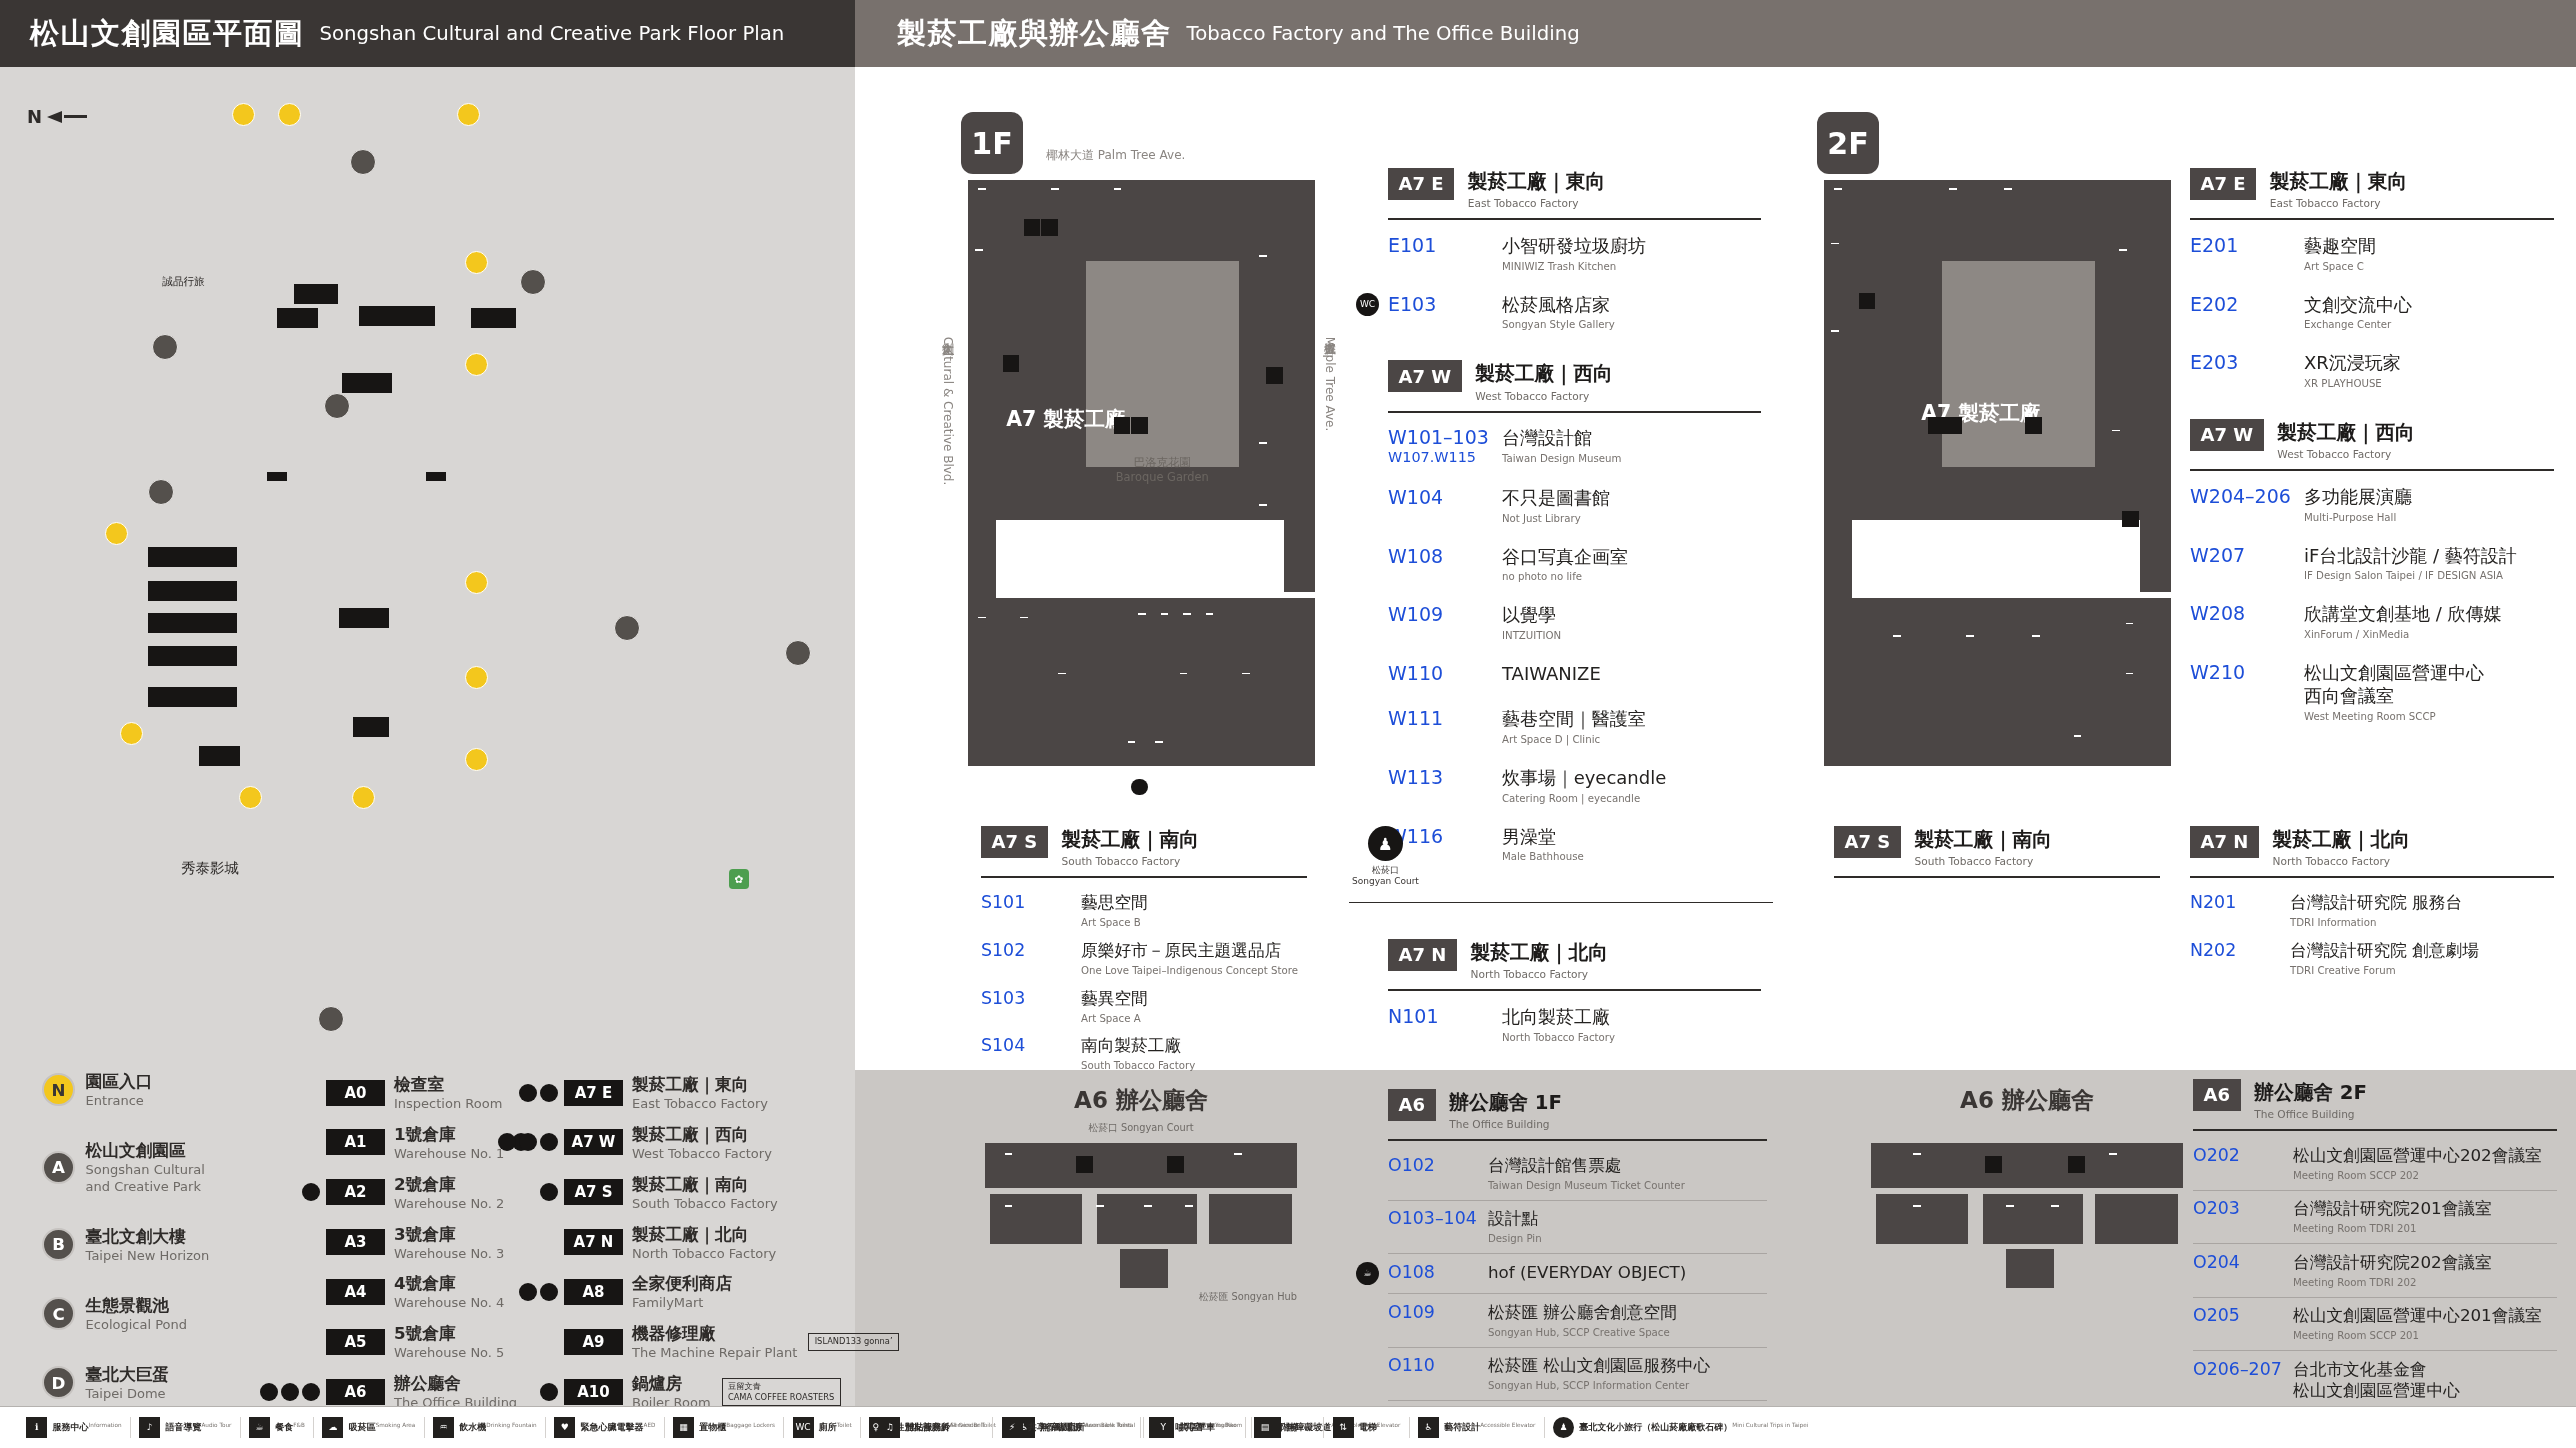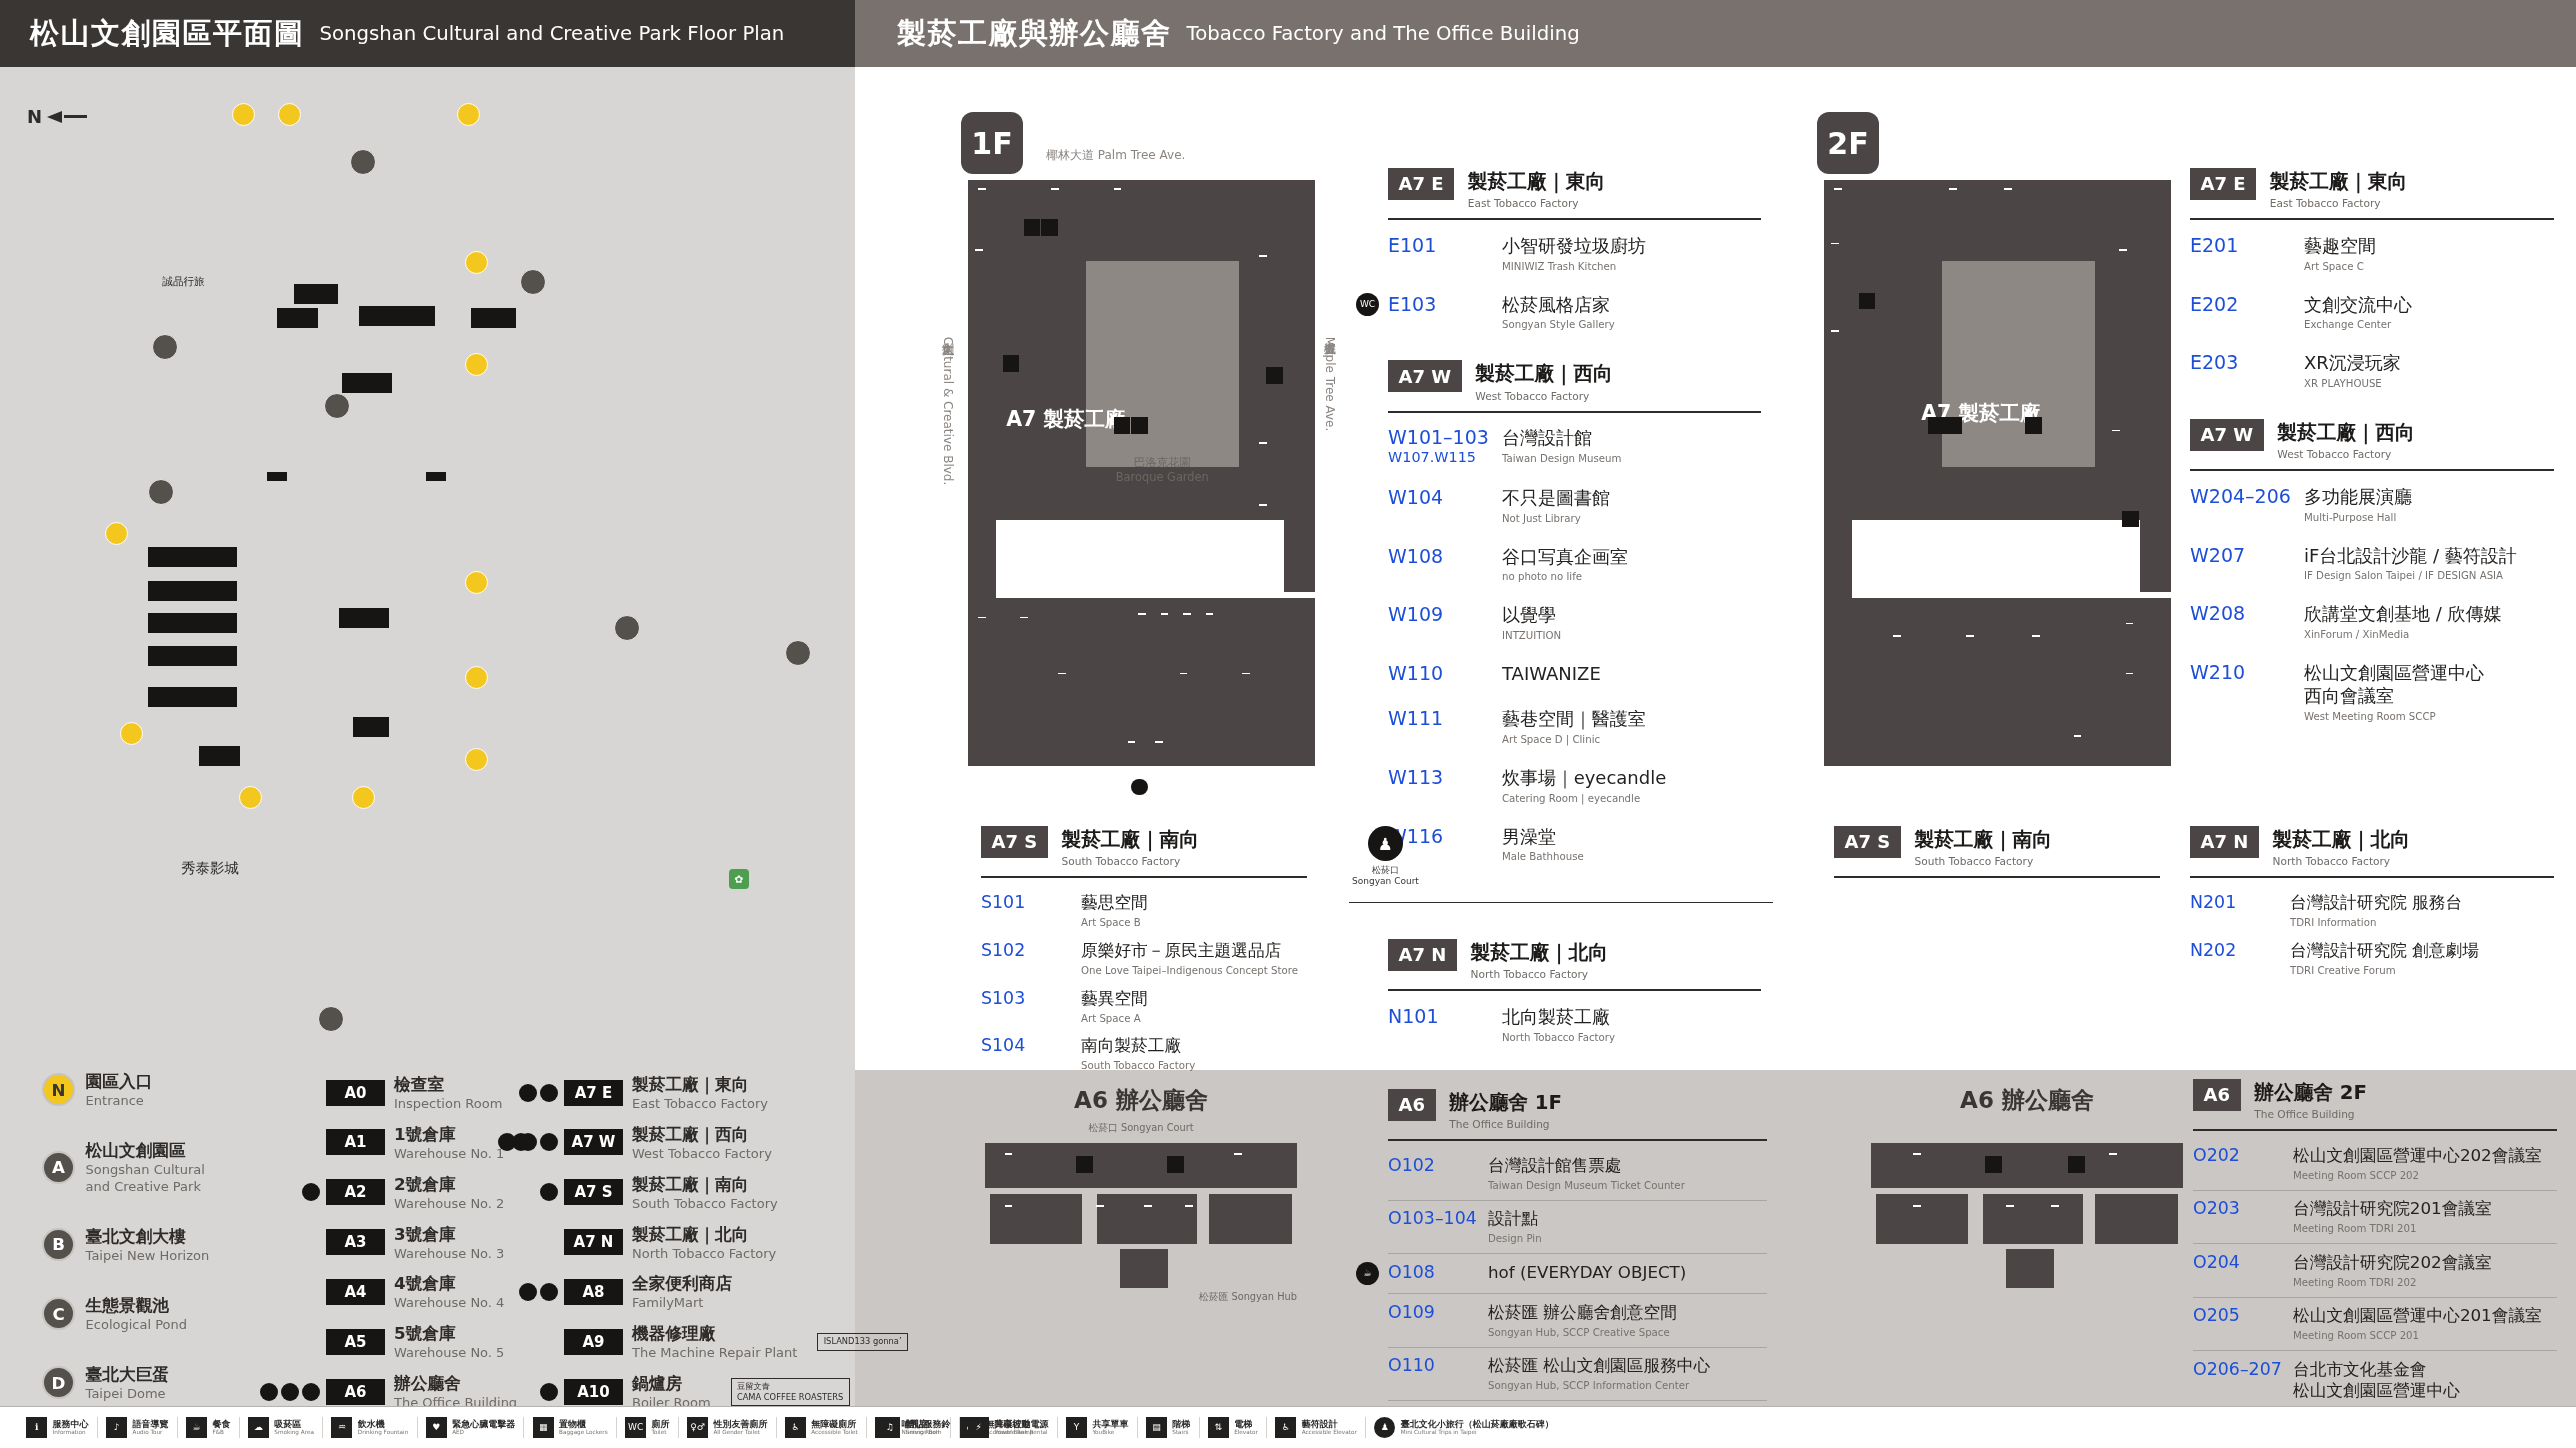--- a/index.html
+++ b/index.html
@@ -46,21 +46,21 @@
   .leg-mark.yellow{background:#f3c71d;color:#3a3634}
   .leg-chip{min-width:59px;height:26px;background:#171514;color:#fff;font-size:15px;font-weight:bold;
     display:flex;align-items:center;justify-content:center;margin-right:9px;flex:none;padding:0 4.5px;box-sizing:border-box}
   .leg-icons{width:64px;display:flex;gap:3px;justify-content:flex-end;margin-right:6px;flex:none}
   .leg-icons-r{display:flex;gap:3px;margin-left:7.6px}
   .leg-ic{width:18px;height:18px;border-radius:50%;background:#171514;color:#fff;font-size:7.6px;
     display:flex;align-items:center;justify-content:center}
   .leg-txt{display:flex;flex-direction:column}
   .leg-zh{font-size:16.7px;font-weight:bold;color:#2e2b29;white-space:nowrap}
   .leg-en{font-size:13px;color:#6e6a66;white-space:pre-line;line-height:1.25}
-  .leg-tag{margin-left:20px;border:1.5px solid #2e2b29;padding:2.3px 5.3px;font-size:8.3px;max-width:144px;
+  .leg-tag{margin-left:11px;border:1.5px solid #2e2b29;padding:2.3px 5.3px;font-size:8.3px;max-width:144px;
     white-space:pre-line;line-height:1.3}
 
   
   .badge{position:absolute;width:62px;height:62px;background:#4b4645;color:#fff;border-radius:12px;
     display:flex;align-items:center;justify-content:center;font-size:30px;font-weight:bold}
   .plan{position:absolute}
   .wing{position:absolute;background:#4b4645}
   .court-a7{position:absolute;background:#8d8884}
   .plan-room{position:absolute;background:#fff;color:#2e2b29;font-size:11.4px;padding:0.8px 3.8px;white-space:nowrap;z-index:3}
   .plan-label{position:absolute;color:#fff;font-weight:bold;font-size:20.5px;white-space:nowrap;z-index:3}
@@ -112,21 +112,21 @@
   .a6-bottom{position:absolute;bottom:16px;width:100%;text-align:right;font-size:9.8px;color:#6e6a66}
 
   
   #footer{position:absolute;left:0;top:1406px;width:2576px;height:42px;background:#fff;border-top:0.8px solid #b5b2af;box-sizing:border-box}
   .f-group{position:absolute;top:1406px;height:42px;display:flex;align-items:center}
   .f-item{display:flex;align-items:center;gap:5.3px;padding:0 8.3px;white-space:nowrap}
   .f-item + .f-item{border-left:0.8px solid #d5d2cf}
   .f-ic{width:21px;height:21px;background:#22201e;color:#fff;display:flex;align-items:center;justify-content:center;
     font-size:9px;flex:none}
   .f-ic.round{border-radius:50%}
-  .f-txt{display:flex;flex-direction:column;line-height:1.15}
+  .f-txt{display:flex;line-height:1.15}
   .f-zh{font-size:9px;font-weight:bold;color:#2e2b29}
   .f-en{font-size:5.7px;color:#77726e}
 </style>
 </head>
 <body>
 
 <div id="hdr-left">
   <span class="hdr-zh">松山文創園區平面圖</span>
   <span class="hdr-en">Songshan Cultural and Creative Park Floor Plan</span>
 </div>

